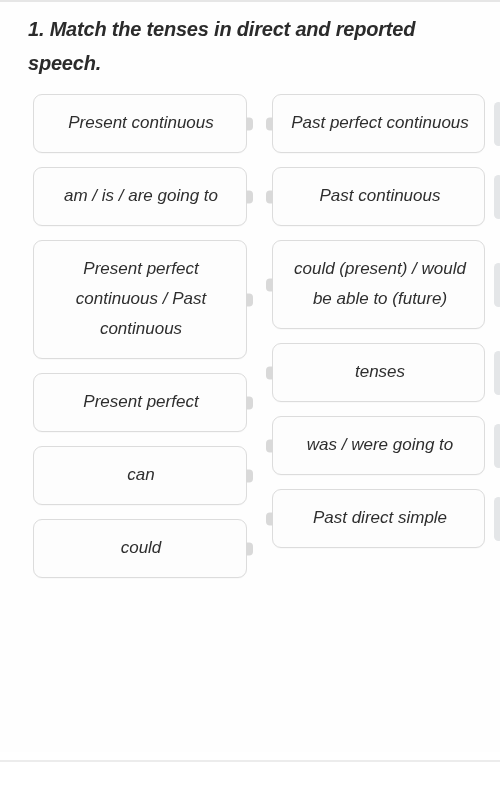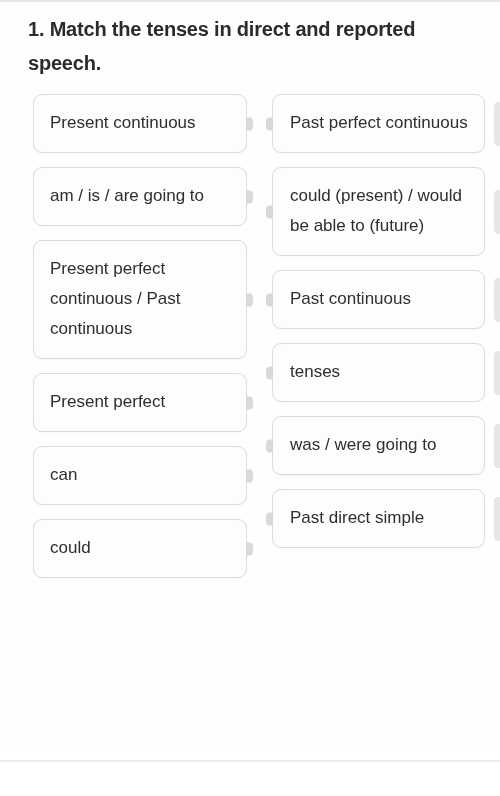--- a/index.html
+++ b/index.html
@@ -27,20 +27,21 @@
     background: #e6e6e6;
   }
 
   .page {
     position: absolute;
     top: 2px;
     left: 0;
     width: 500px;
     height: 750px;
     background: #fefefe;
+    font-style: italic;
   }
 
   
   .question-title {
     position: absolute;
     left: 28px;
     top: 10px;
     width: 448px;
     font-size: 20px;
     font-weight: bold;
@@ -54,20 +55,21 @@
     position: absolute;
     left: 0;
     top: 92px;
     width: 500px;
     height: 610px;
   }
 
   .column {
     position: absolute;
     top: 0;
+    text-align: center;
   }
   .column-left  { left: 33px;  width: 214px; }
   .column-right { left: 272px; width: 213px; }
 
   .card {
     position: relative;
     background: #fdfdfd;
     border: 1px solid #dcdcdc;
     border-radius: 9px;
     margin-bottom: 14px;
@@ -177,27 +179,27 @@
 
       <div class="card">
         <span class="nub nub-left"></span>
         <span>Past perfect continuous</span>
         <span class="drag-handle"></span>
       </div>
 
 
       <div class="card">
         <span class="nub nub-left"></span>
+        <span>Past continuous</span>
+        <span class="drag-handle"></span>
+      </div>
+
+      <div class="card">
+        <span class="nub nub-left"></span>
         <span>could (present) / would be able to (future)</span>
-        <span class="drag-handle"></span>
-      </div>
-
-      <div class="card">
-        <span class="nub nub-left"></span>
-        <span>Past continuous</span>
         <span class="drag-handle"></span>
       </div>
 
       <div class="card">
         <span class="nub nub-left"></span>
         <span>tenses</span>
         <span class="drag-handle"></span>
       </div>
 
       <div class="card">

